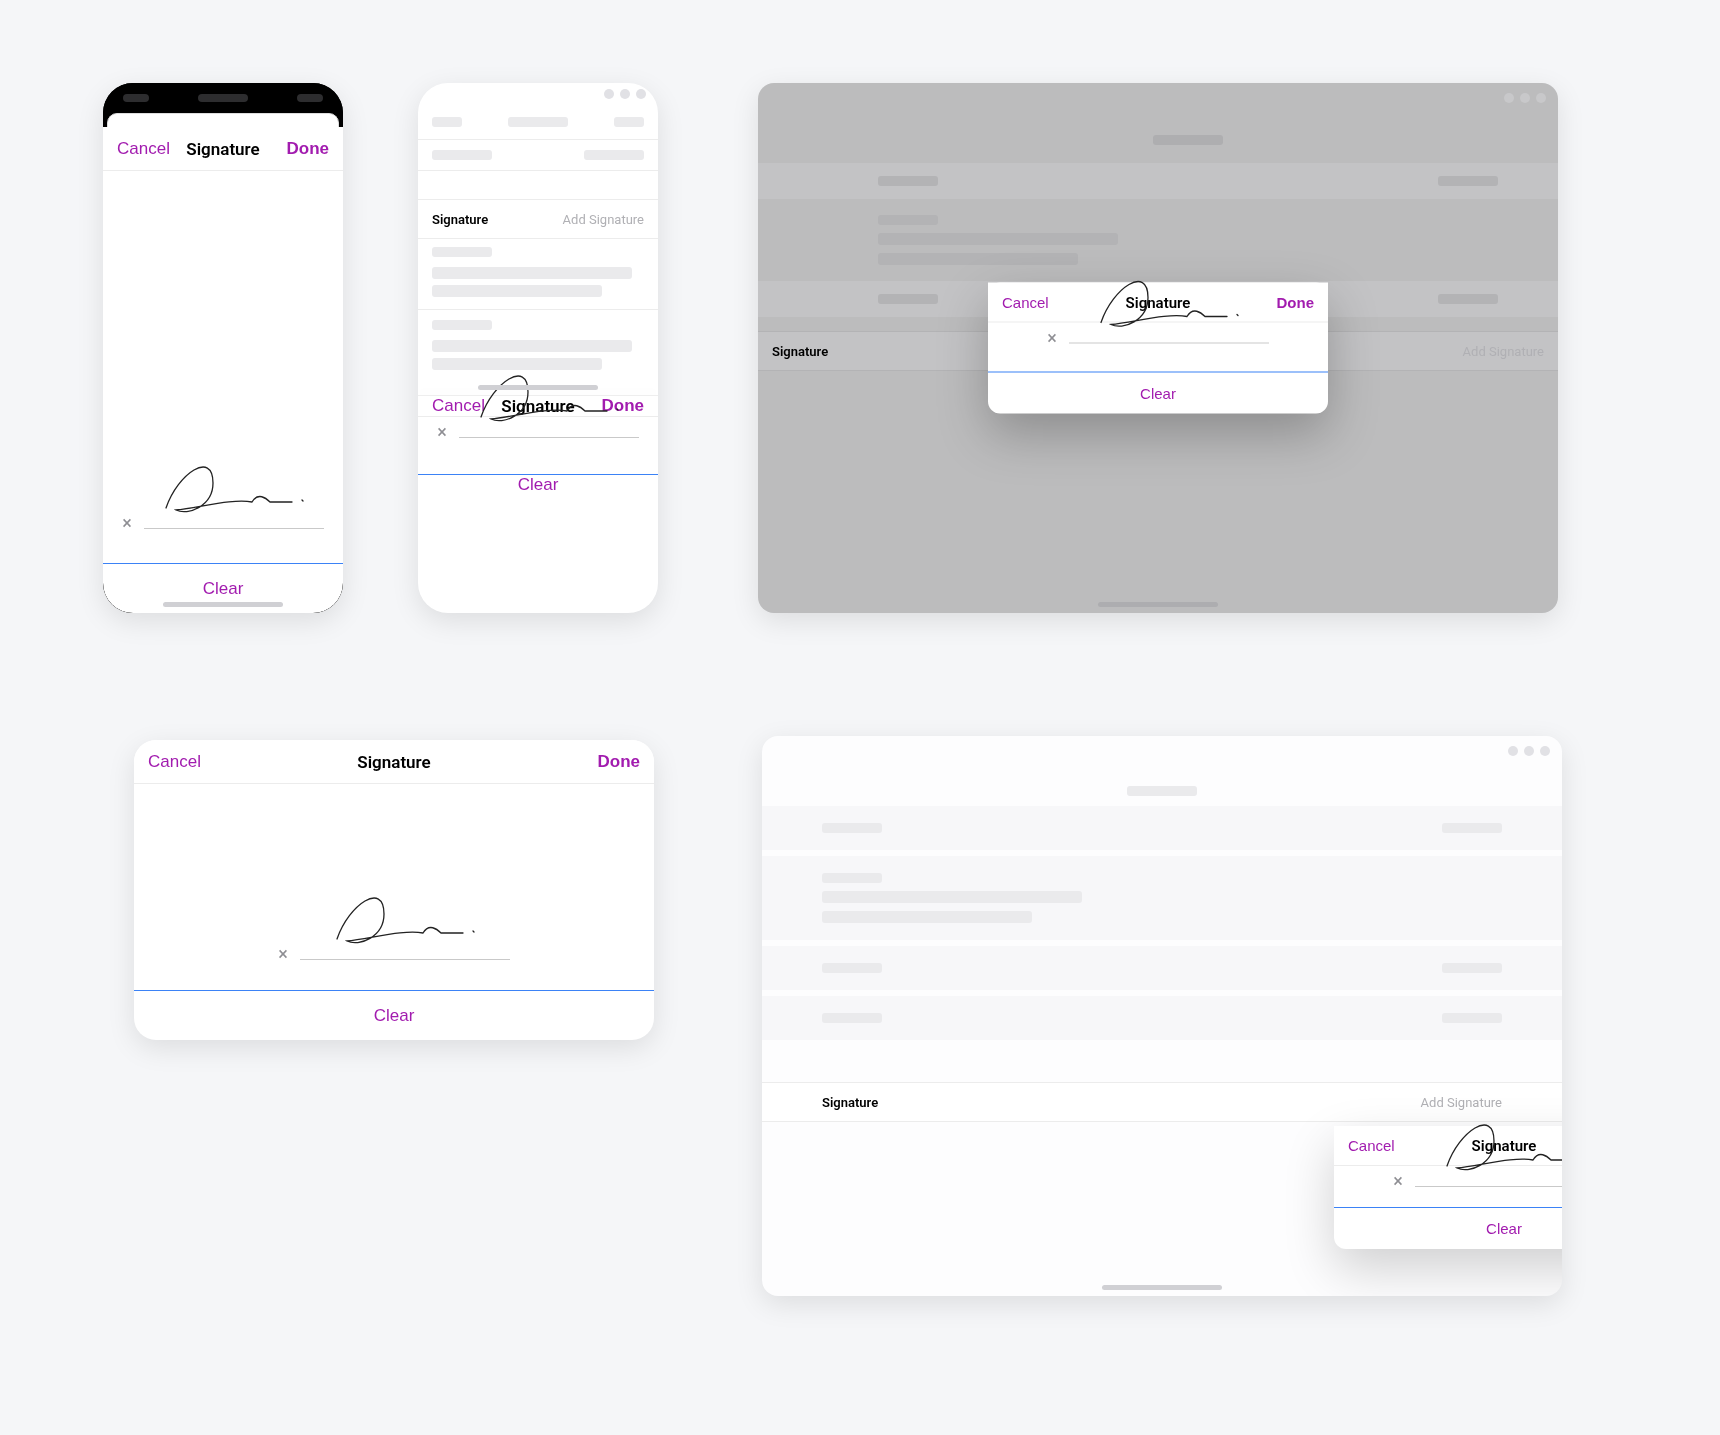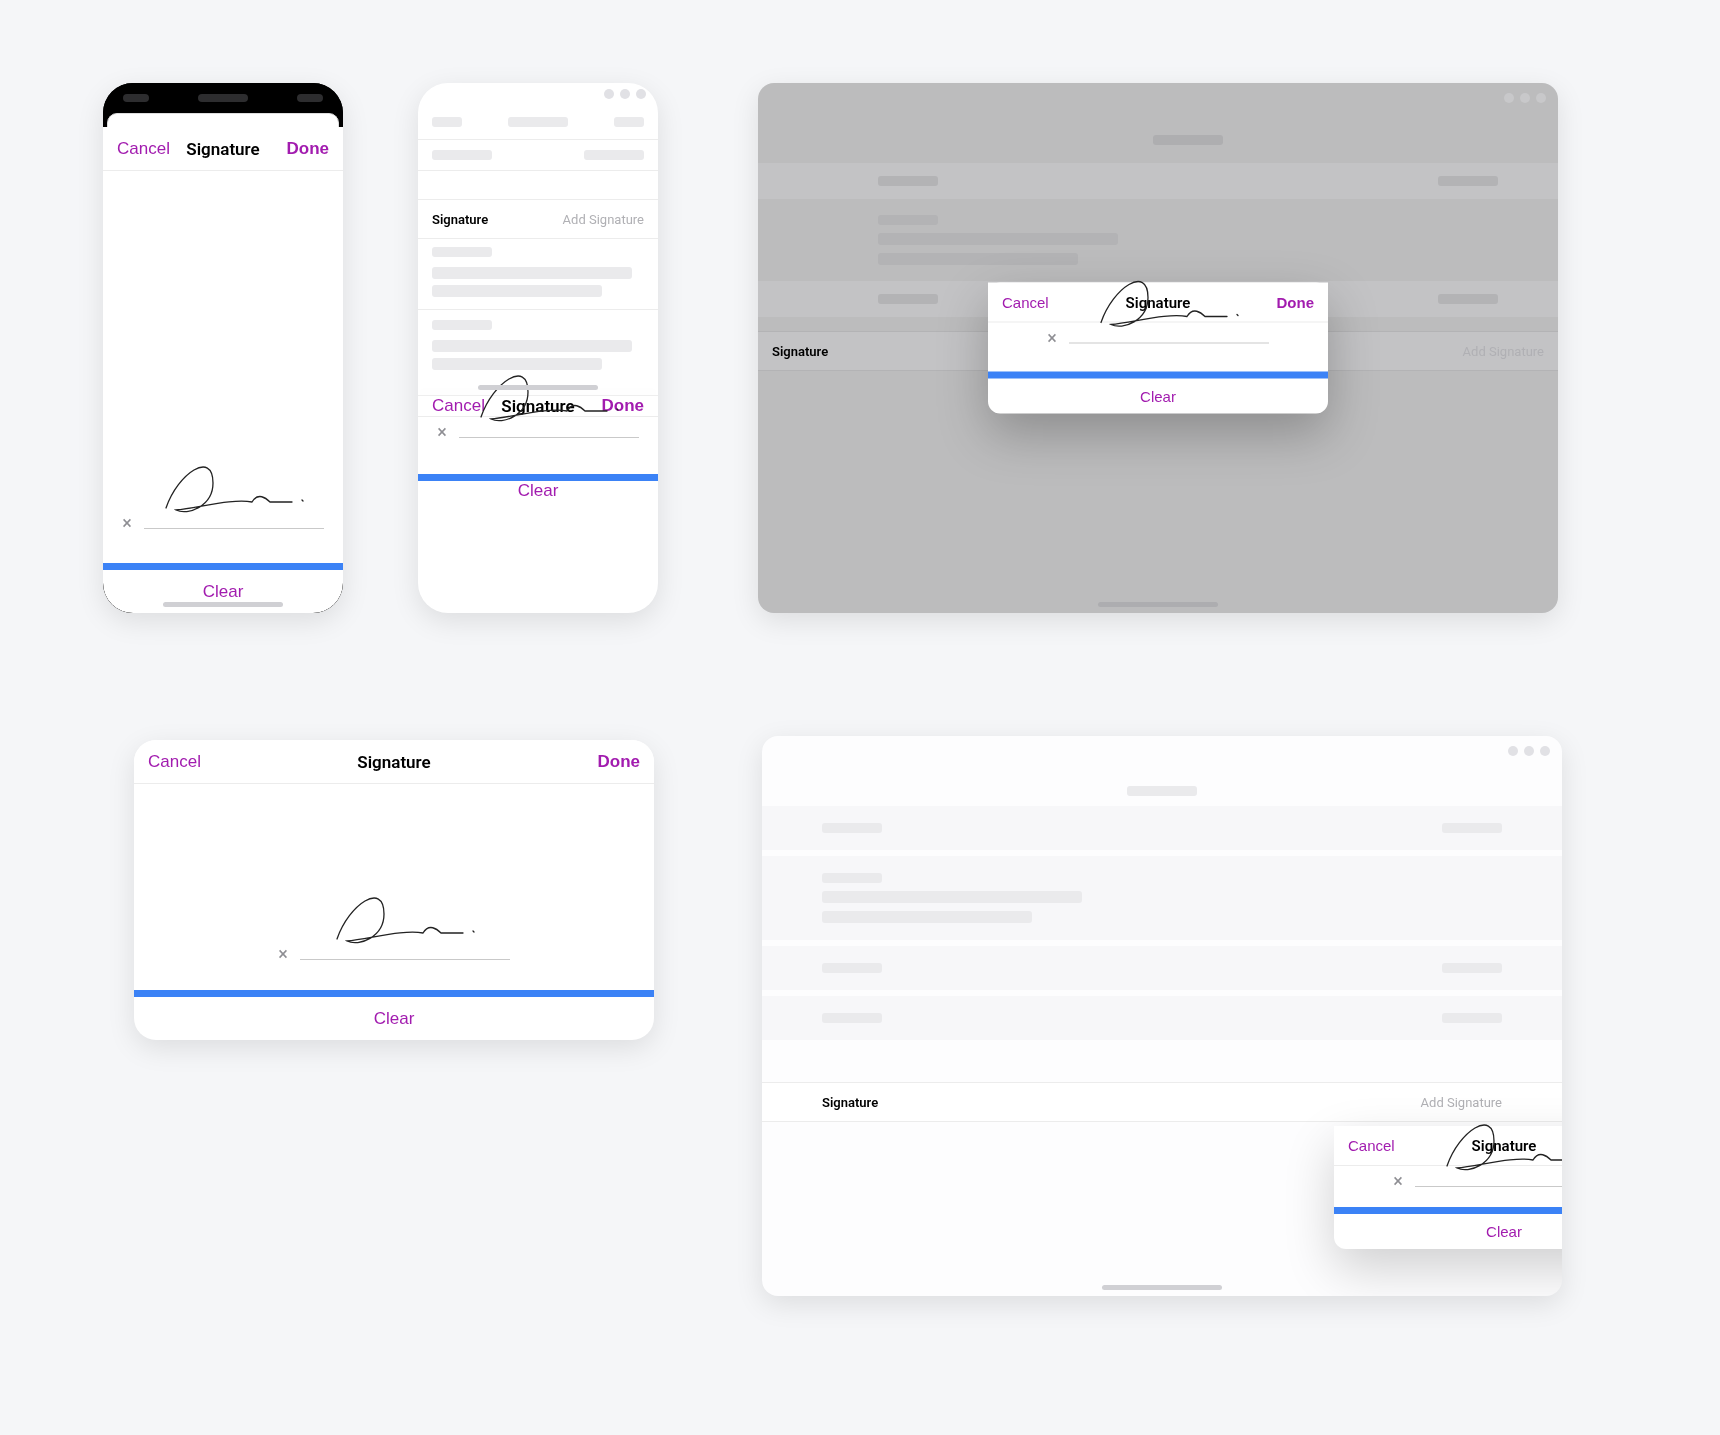--- a/index.html
+++ b/index.html
@@ -41,21 +41,21 @@
   .link-btn {
     color: #a21caf;
     font-size: 17px;
     background: none;
     border: none;
     cursor: pointer;
     font-family: Liberation Sans, sans-serif;
   }
   .link-btn.bold { font-weight: 600; }
   .clear-bar {
-    border-top: 7px solid #3b82f6;
+    border-top: 1px solid #3b82f6;
     display: flex;
     align-items: center;
     justify-content: center;
     height: 50px;
   }
   .signature-area {
     position: relative;
     flex: 1;
     display: flex;
     align-items: flex-end;

